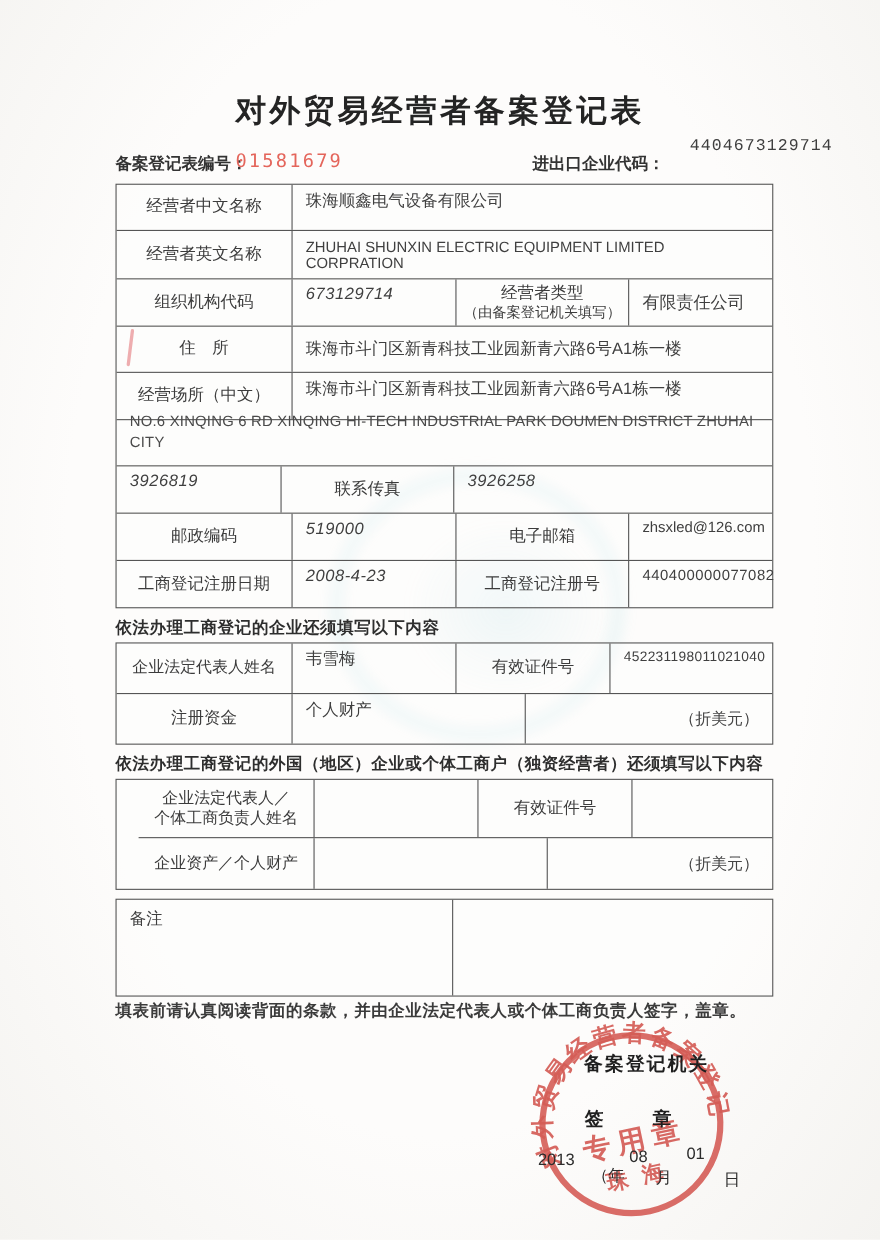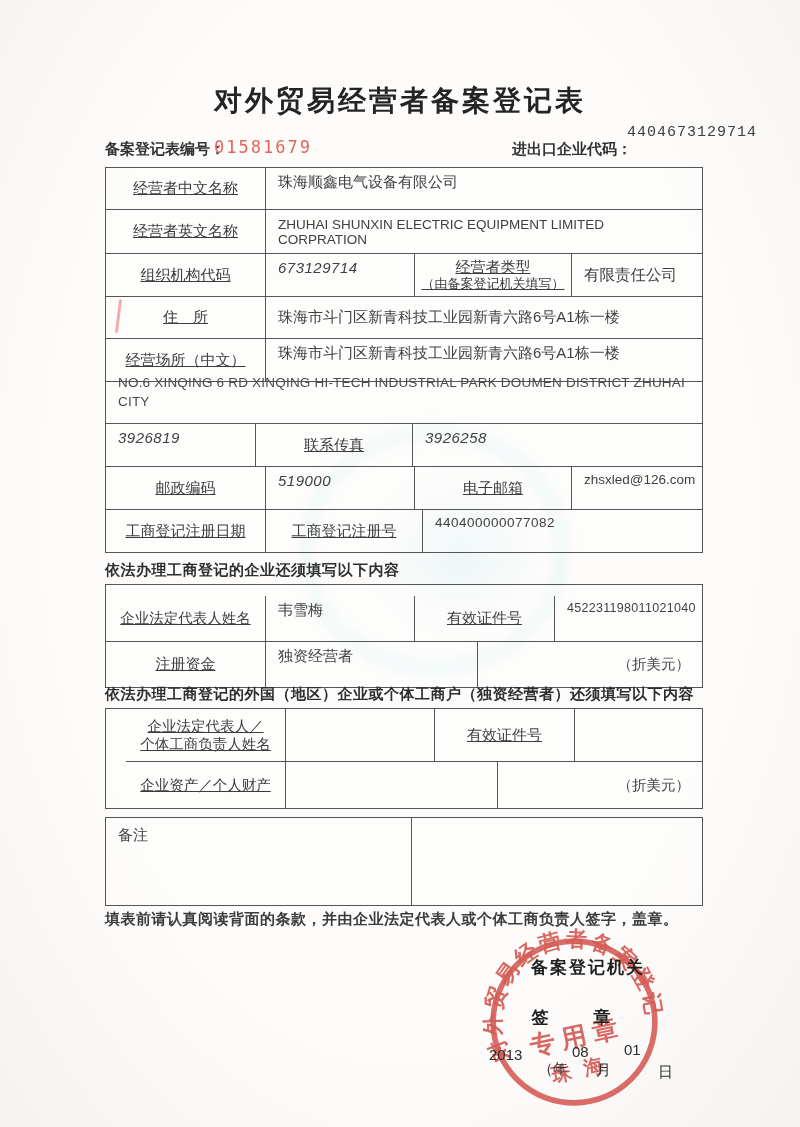--- a/index.html
+++ b/index.html
@@ -30,21 +30,21 @@
     color:#e4655b; letter-spacing:2px; }
   .code-val { font-size:15px; color:#3e3e3e; letter-spacing:1px;font-family:Liberation Mono, monospace; }
 
   
   .tbl { position:absolute; width:598px; border:1.5px solid #555; background:rgba(255,255,255,0.25); }
   .row { display:flex; }
   .row + .row { border-top:1px solid #555; }
   .cell { position:relative; }
   .cell + .cell { border-left:1px solid #555; }
   .lab { display:flex; align-items:center; justify-content:center;
-    font-size:15px; color:#3c3c3c; text-align:center; flex-direction:column; line-height:1.25;text-decoration:underline; }
+    font-size:15px; color:#3c3c3c; text-align:center; flex-direction:column; line-height:1.25; }
   .val { display:flex; align-items:center; padding:4px 12px; font-size:15px; color:#3f3f3f; }
   .val-top { align-items:flex-start; padding-top:5px; }
   .c1 { width:159px; flex:none; }
   .grow { flex:1; }
   .w149 { width:149px; flex:none; }
   .w157 { width:157px; flex:none; }
   .w140 { width:140px; flex:none; }
   .w212 { width:212px; flex:none; }
   .w305 { width:305px; flex:none; }
   .small-note { font-size:13px; }
@@ -73,21 +73,21 @@
 
 <div class="page">
 
   <div class="wm1"></div>
   <div class="wm2"></div>
 
   <h1 class="title">对外贸易经营者备案登记表</h1>
 
   <span class="abs hlabel" style="left:105px; top:140px;">备案登记表编号：</span>
   <span class="abs form-no" style="left:214px; top:137px;">01581679</span>
-  <span class="abs hlabel" style="left:512px; top:140px;">进出口企业代码：</span>
+  <span class="abs hlabel" style="left:484px; top:140px;">进出口企业代码：</span>
   <span class="abs code-val" style="left:627px; top:124px;">4404673129714</span>
 
   <div class="tbl" style="left:105px; top:167px;">
     <div class="row" style="height:41px;">
       <div class="cell c1 lab">经营者中文名称</div>
       <div class="cell grow val val-top">珠海顺鑫电气设备有限公司</div>
     </div>
     <div class="row" style="height:44px;">
       <div class="cell c1 lab">经营者英文名称</div>
       <div class="cell grow val" style="font-size:13.5px;">ZHUHAI SHUNXIN ELECTRIC EQUIPMENT LIMITED CORPRATION</div>
@@ -120,38 +120,39 @@
       <div class="cell grow val val-top num">3926258</div>
     </div>
     <div class="row" style="height:43px;">
       <div class="cell c1 lab">邮政编码</div>
       <div class="cell w149 val val-top num">519000</div>
       <div class="cell w157 lab">电子邮箱</div>
       <div class="cell grow val val-top" style="font-size:13.5px;">zhsxled@126.com</div>
     </div>
     <div class="row" style="height:43px;">
       <div class="cell c1 lab">工商登记注册日期</div>
+      <div class="cell w149 val val-top num">2008-4-23</div>
       <div class="cell w157 lab">工商登记注册号</div>
       <div class="cell grow val val-top" style="font-size:13.5px; letter-spacing:0.5px;">440400000077082</div>
     </div>
   </div>
 
   <div class="pen-tick"></div>
 
   <div class="abs sec-head" style="left:105px; top:561px;">依法办理工商登记的企业还须填写以下内容</div>
   <div class="tbl" style="left:105px; top:584px;">
-    <div class="row" style="height:45px;margin-top:11px;">
+    <div class="row" style="height:45px;">
       <div class="cell c1 lab" style="font-size:14.5px;">企业法定代表人姓名</div>
       <div class="cell w149 val val-top">韦雪梅</div>
       <div class="cell w140 lab">有效证件号</div>
       <div class="cell grow val val-top" style="font-size:12.5px; letter-spacing:0.3px;">452231198011021040</div>
     </div>
     <div class="row" style="height:46px;">
       <div class="cell c1 lab">注册资金</div>
-      <div class="cell w212 val val-top">独资经营者</div>
+      <div class="cell w212 val val-top">个人财产</div>
       <div class="cell grow val usd">（折美元）</div>
     </div>
   </div>
 
   <div class="abs sec-head" style="left:105px; top:685px;">依法办理工商登记的外国（地区）企业或个体工商户（独资经营者）还须填写以下内容</div>
   <div class="tbl" style="left:105px; top:708px;padding-left:20px;">
     <div class="row" style="height:52px;">
       <div class="cell c1 lab" style="font-size:14.5px;">
         <span>企业法定代表人／</span>
         <span>个体工商负责人姓名</span>

